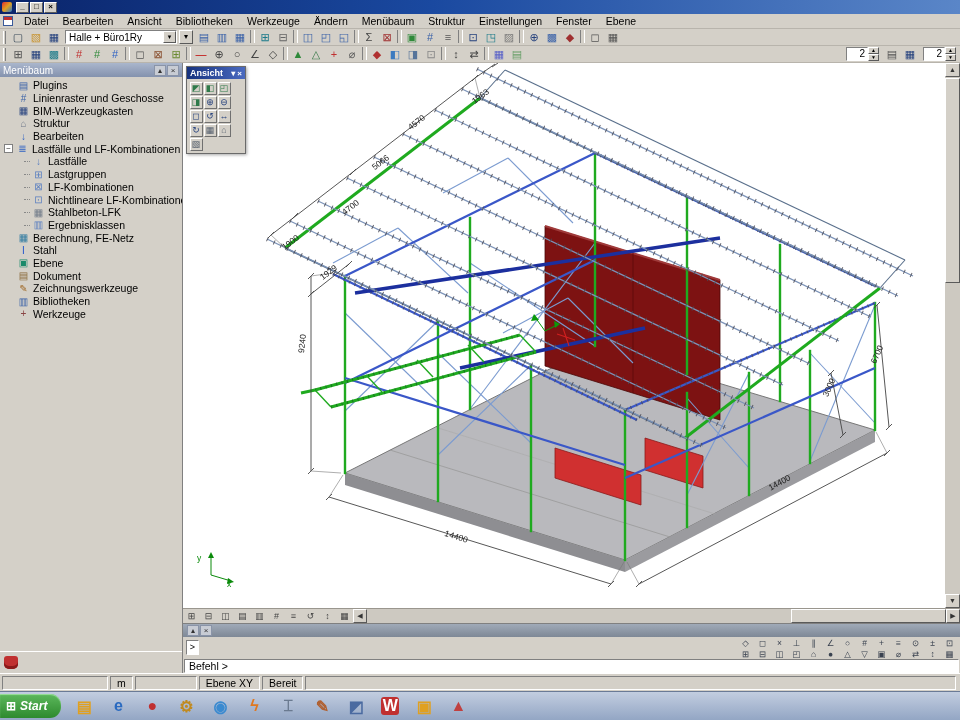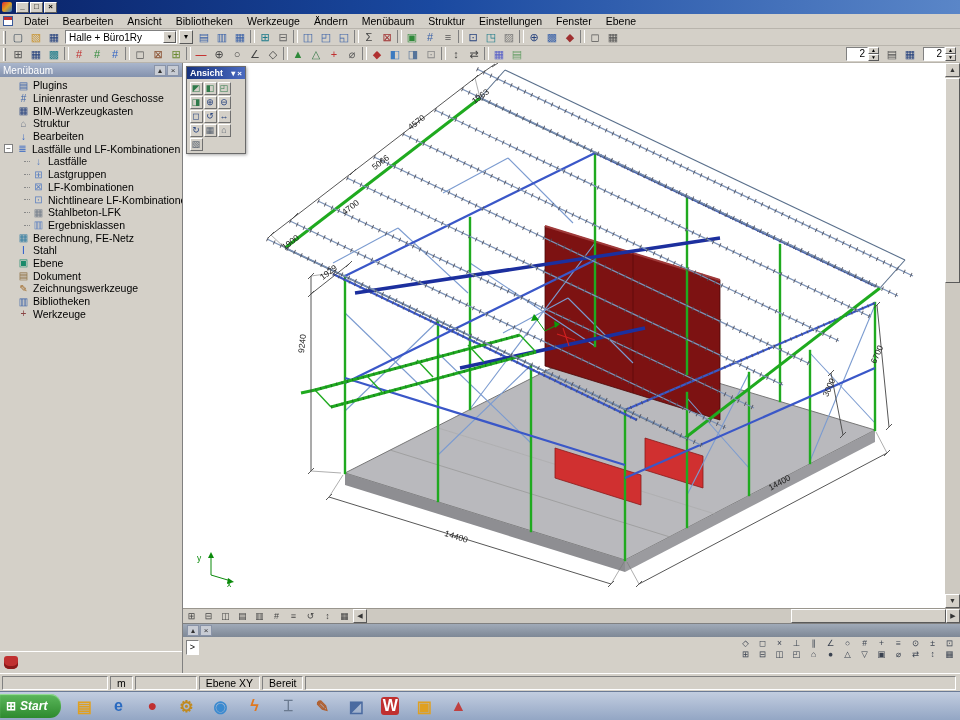--- a/index.html
+++ b/index.html
@@ -835,20 +835,23 @@
           <span class="cmd-icon">△</span>
           <span class="cmd-icon">▽</span>
           <span class="cmd-icon">▣</span>
           <span class="cmd-icon">⌀</span>
           <span class="cmd-icon">⇄</span>
           <span class="cmd-icon">↕</span>
           <span class="cmd-icon">▦</span>
         </div>
     </div>
   </div>
+  <div class="cmd-input">
+    <span>Befehl &gt;</span>
+  </div>
 </div>
 
 <div class="statusbar">
   <span class="sb-cell sb-blank1"></span>
   <span class="sb-cell">m</span>
   <span class="sb-cell sb-blank2"></span>
   <span class="sb-cell">Ebene XY</span>
   <span class="sb-cell">Bereit</span>
   <span class="sb-cell sb-fill"></span>
 </div>

